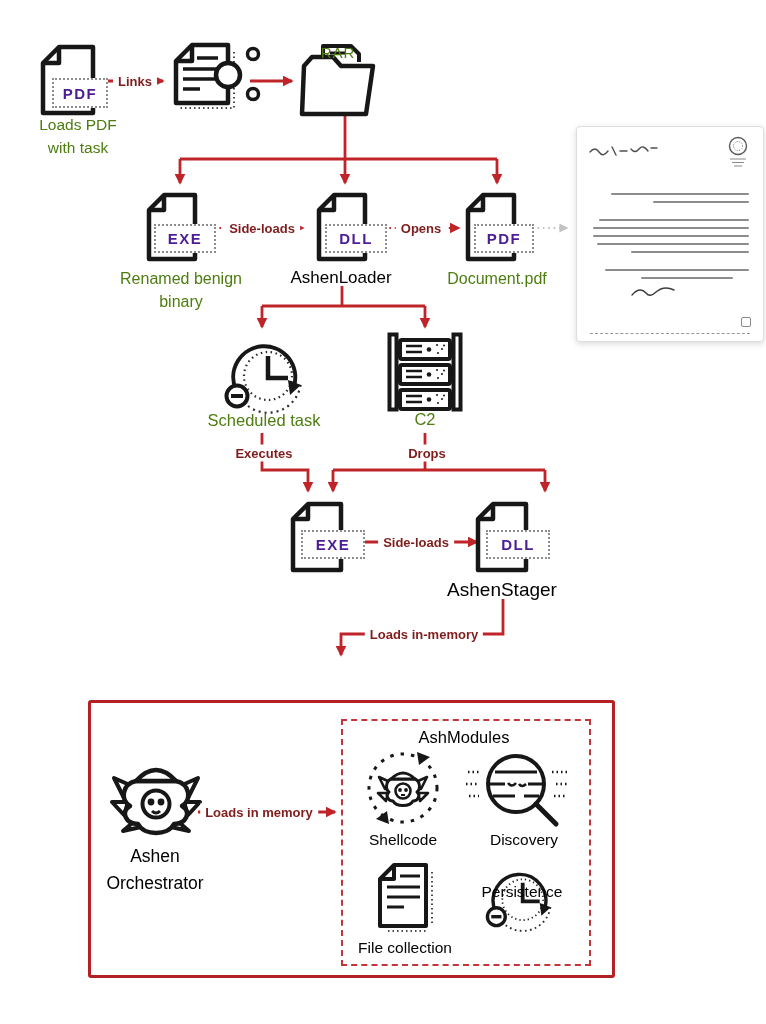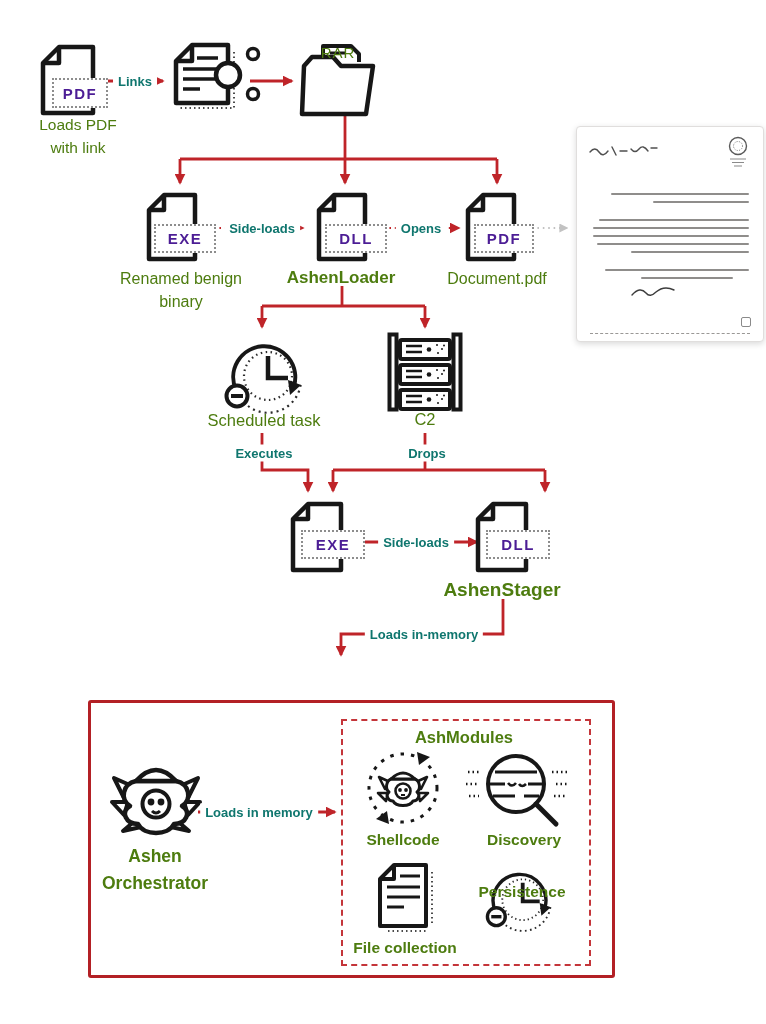--- a/index.html
+++ b/index.html
@@ -5,22 +5,22 @@
   html,body{margin:0;padding:0;background:#ffffff;}
   .canvas{position:relative;width:766px;height:1024px;background:#ffffff;overflow:hidden;
           font-family:"Liberation Sans",sans-serif;}
   .abs{position:absolute;}
   svg{display:block;}
   #wires{position:absolute;left:0;top:0;z-index:1;pointer-events:none;}
   .icon{z-index:2;}
   
   .ctr{transform:translate(-50%,-50%);white-space:nowrap;text-align:center;}
   .lbl{color:#4d7c0f;font-weight:400;font-size:15.5px;line-height:23px;z-index:3;}
-  .rlbl{color:#4d7c0f;font-weight:700;z-index:3;}
-  .elbl{background:#ffffff;color:#0f766e;font-weight:700;font-size:13px;
+  .rlbl{color:#000000;font-weight:400;z-index:3;}
+  .elbl{background:#ffffff;color:#7f1d1d;font-weight:700;font-size:13px;
         padding:1px 5px;z-index:3;}
   .badge{background:#ffffff;border:2px dotted #8d8d8d;color:#4c1d95;font-weight:700;
          font-size:15px;letter-spacing:1.5px;display:flex;align-items:center;
          justify-content:center;z-index:4;}
   .suite-box{border:3px solid #b32025;border-radius:3px;z-index:1;}
   .modules-box{border:2px dashed #c4353a;z-index:1;}
   .title{font-size:28px;letter-spacing:.2px;}
   
   .letter{background:#ffffff;border:1px solid #e0dedd;box-shadow:0 2px 6px rgba(0,0,0,.15);
           border-radius:4px;z-index:2;}
@@ -89,21 +89,21 @@
   <div class="abs ctr elbl" style="left:424px;top:634px;">Loads in-memory</div>
   <div class="abs ctr elbl" style="left:259px;top:812px;">Loads in memory</div>
 
   <svg class="abs icon" style="left:40px;top:44px;" width="56" height="72" viewBox="0 0 56 72">
     <path d="M19 3 H53 V69 H3 V19 Z" fill="#fff" stroke="#171717" stroke-width="4.5" stroke-linejoin="round"></path>
     <path d="M19 3 V19 H3" fill="none" stroke="#171717" stroke-width="4.5" stroke-linejoin="round"></path>
   </svg>
   <div class="abs badge" style="left:52px;top:78px;width:52px;height:26px;">PDF</div>
   <div class="abs ctr lbl" style="left:78px;top:136px;">
     <div>Loads PDF</div>
-    <div>with link</div>
+    <div>with task</div>
   </div>
 
   <svg class="abs icon" style="left:170px;top:42px;" width="92" height="84" viewBox="0 0 92 84">
     <path d="M64 10 V66 H10" fill="none" stroke="#4a4a4a" stroke-width="2" stroke-dasharray="1.5 3"></path>
     <path d="M22 3 H58 V61 H6 V19 Z" fill="#fff" stroke="#171717" stroke-width="4.5" stroke-linejoin="round"></path>
     <path d="M22 3 V19 H6" fill="none" stroke="#171717" stroke-width="4.5" stroke-linejoin="round"></path>
     <g stroke="#171717" stroke-width="3.5" fill="none">
       <path d="M27 16 H48"></path>
         <path d="M13 27 H48"></path>
         <path d="M13 37 H48"></path>

